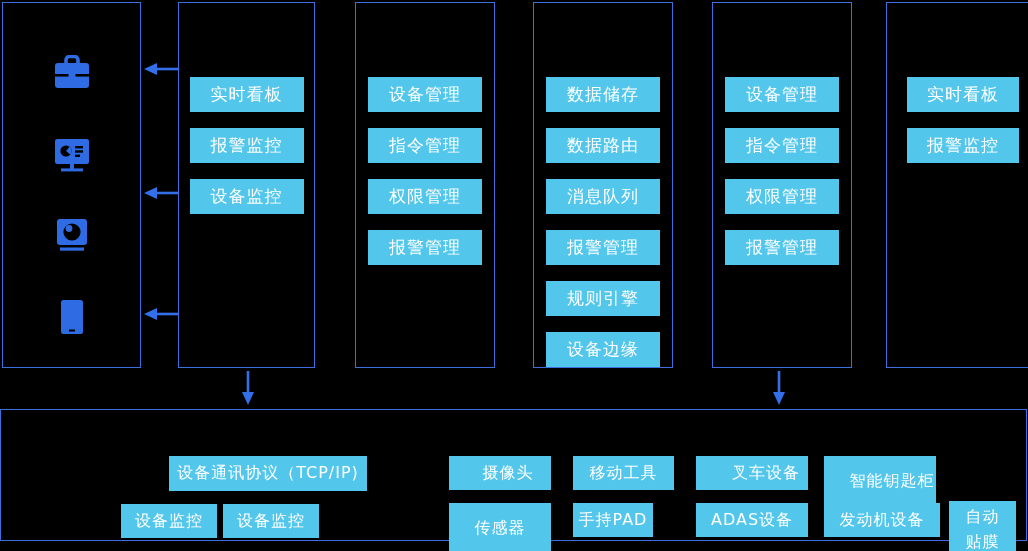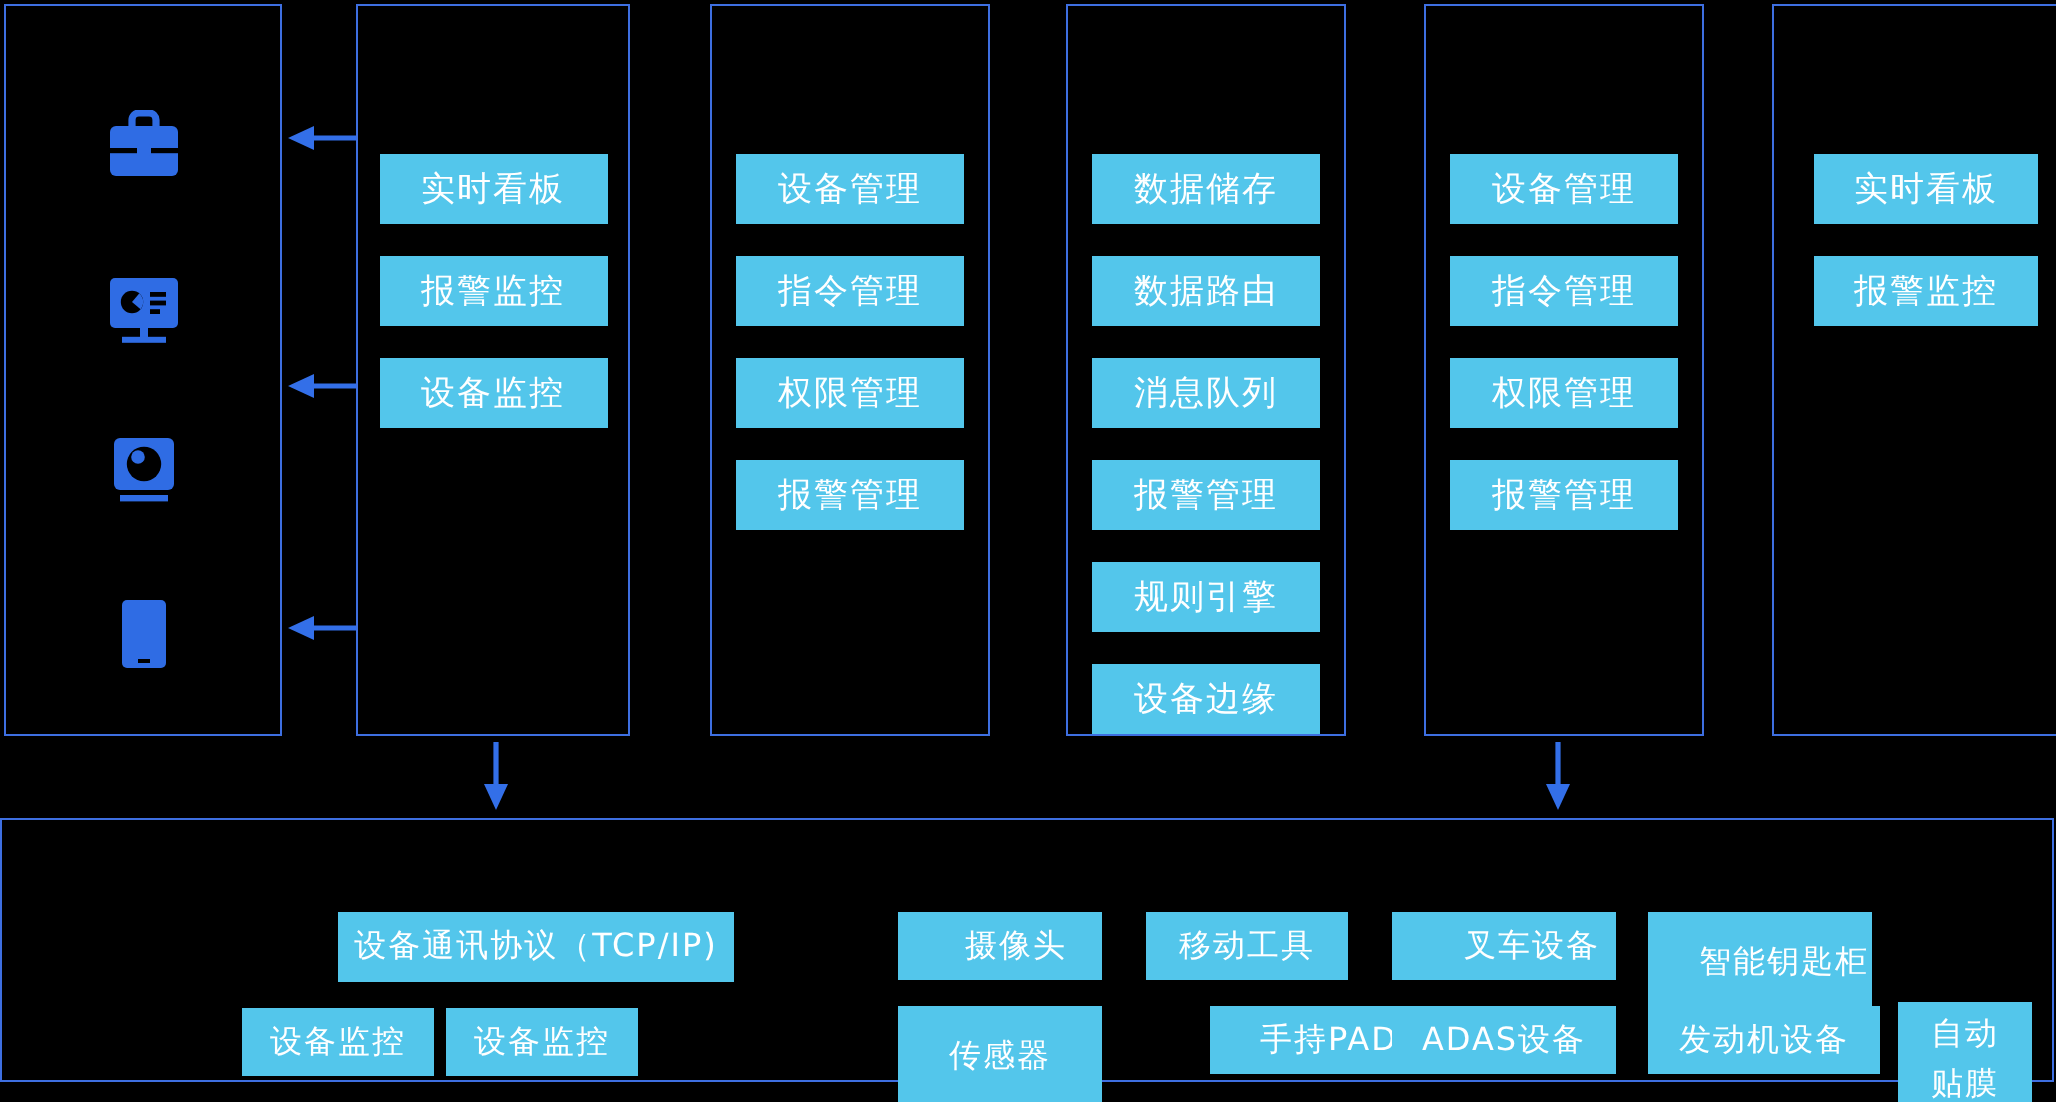--- a/index.html
+++ b/index.html
@@ -147,20 +147,20 @@
     <div class="bbtn" style="left:120px;top:46px;width:198px;height:35px;margin-left:48px;">设备通讯协议（TCP/IP)</div>
     <div class="bbtn" style="left:120px;top:94px;width:96px;height:34px;">设备监控</div>
     <div class="bbtn" style="left:222px;top:94px;width:96px;height:34px;">设备监控</div>
 
     <div class="bbtn" style="left:448px;top:46px;width:102px;height:34px;padding-left:16px;">摄像头</div>
     <div class="bbtn" style="left:572px;top:46px;width:101px;height:34px;">移动工具</div>
     <div class="bbtn" style="left:695px;top:46px;width:112px;height:34px;padding-left:28px;">叉车设备</div>
     <div class="bbtn" style="left:823px;top:46px;width:112px;height:50px;padding-left:24px;">智能钥匙柜</div>
 
     <div class="bbtn" style="left:448px;top:93px;width:102px;height:50px;">传感器</div>
-    <div class="bbtn" style="left:604px;top:93px;width:119px;height:34px;">手持PAD</div>
+    <div class="bbtn" style="left:572px;top:93px;width:80px;height:34px;">手持PAD</div>
     <div class="bbtn" style="left:695px;top:93px;width:112px;height:34px;">ADAS设备</div>
     <div class="bbtn" style="left:823px;top:93px;width:116px;height:34px;">发动机设备</div>
 
     <div class="bbtn tall-btn" style="left:948px;top:46px;width:67px;height:81px;margin-top:45px;">自动贴膜设备</div>
   </div>
 
 </div>
 
 </body></html>

